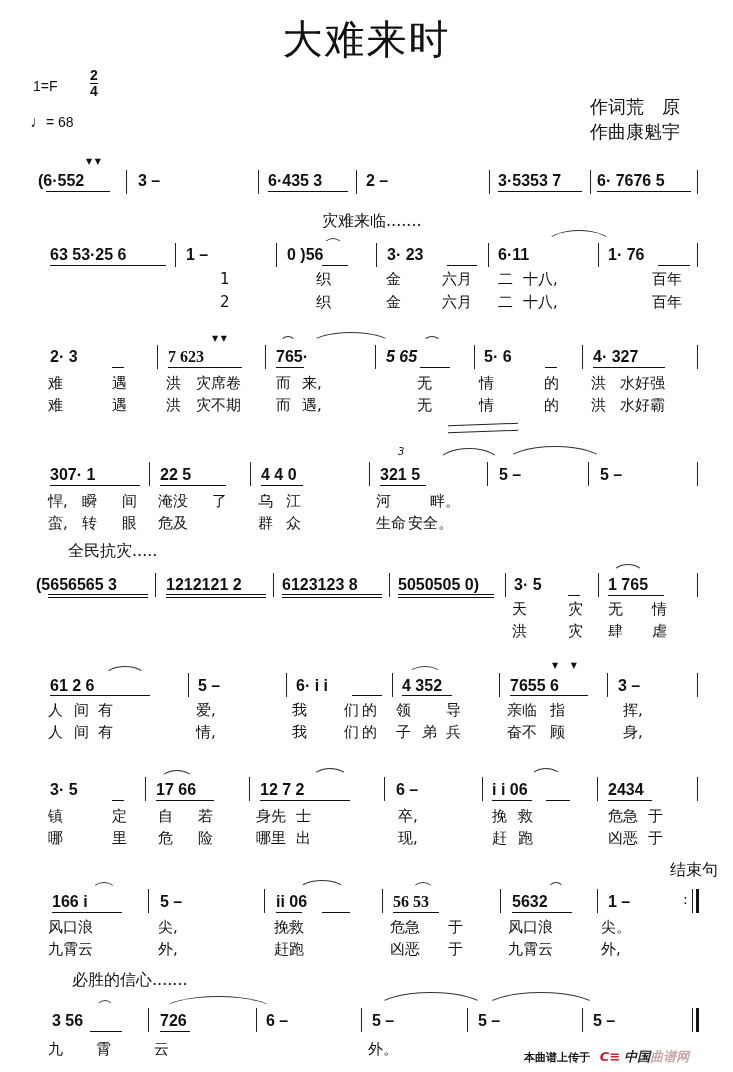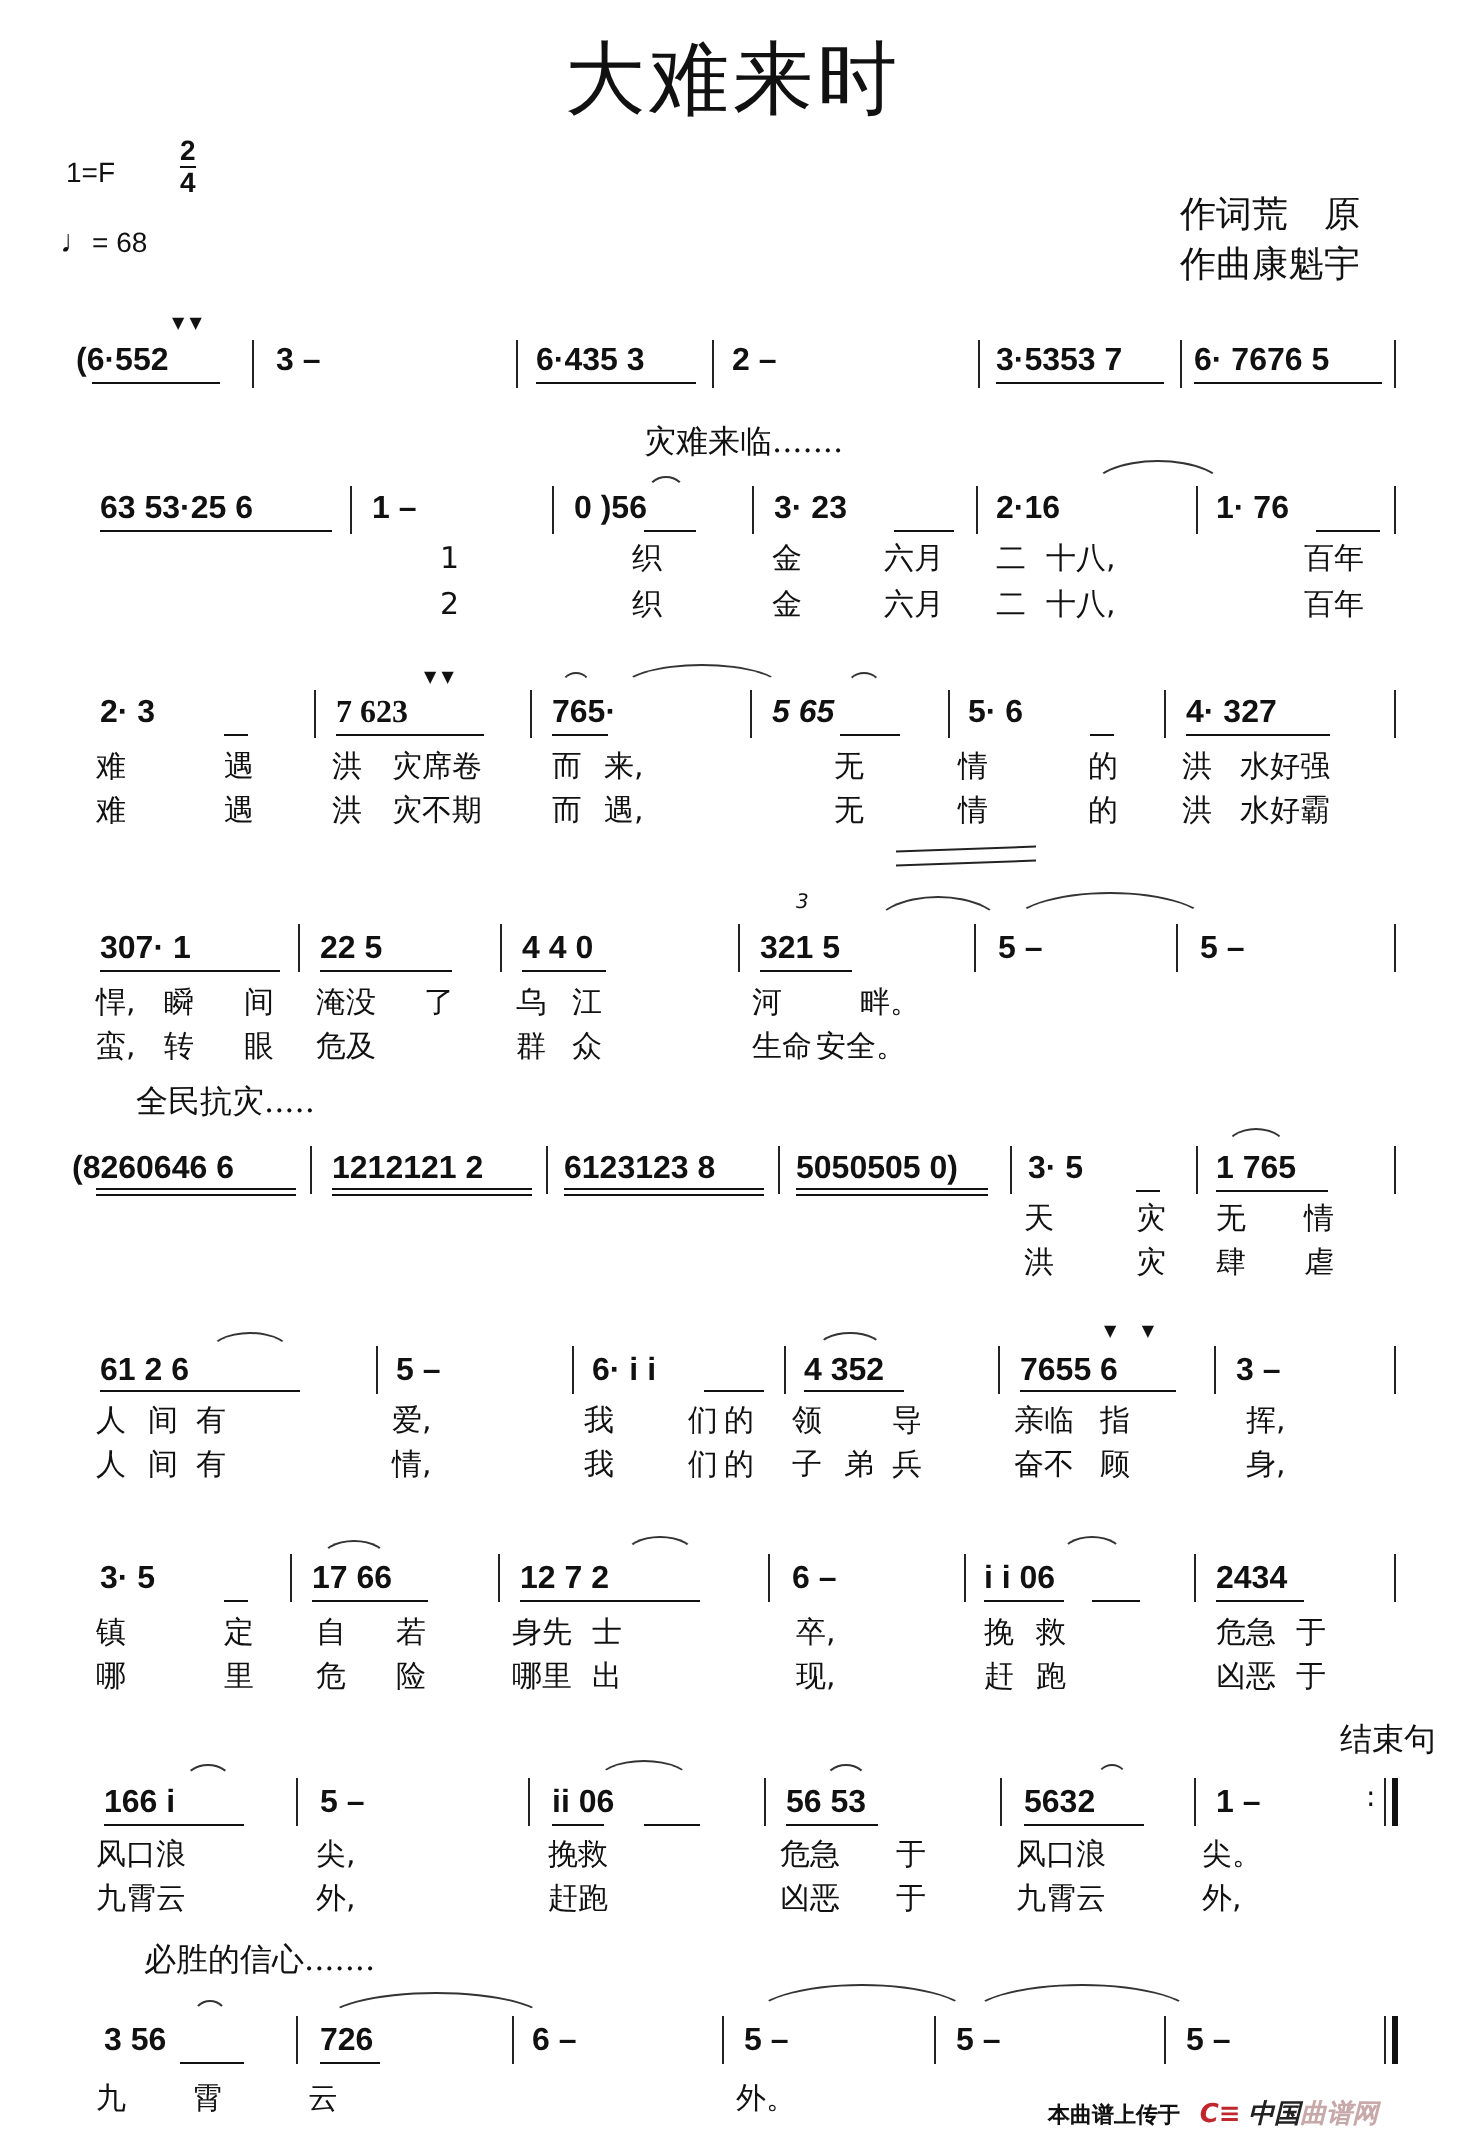--- a/index.html
+++ b/index.html
@@ -64,21 +64,21 @@
   <div class="bar" style="left:175px;top:243px;"></div>
   <div class="n" style="left:186px;top:246px;">1 –</div>
   <div class="bar" style="left:276px;top:243px;"></div>
   <div class="n" style="left:287px;top:246px;">0 )56</div>
   <div class="slur" style="left:323px;top:238px;width:18px;height:8px;"></div>
   <div class="ul" style="left:322px;top:265px;width:26px;"></div>
   <div class="bar" style="left:376px;top:243px;"></div>
   <div class="n" style="left:387px;top:246px;">3· 23</div>
   <div class="ul" style="left:447px;top:265px;width:30px;"></div>
   <div class="bar" style="left:488px;top:243px;"></div>
-  <div class="n" style="left:498px;top:246px;">2·16</div>
+  <div class="n" style="left:498px;top:246px;">6·11</div>
   <div class="slur" style="left:545px;top:230px;width:66px;height:14px;"></div>
   <div class="bar" style="left:598px;top:243px;"></div>
   <div class="n" style="left:608px;top:246px;">1· 76</div>
   <div class="ul" style="left:658px;top:265px;width:32px;"></div>
   <div class="bar" style="left:697px;top:243px;"></div>
   <div class="lyr" style="left:220px;top:270px;">1</div>
   <div class="lyr" style="left:220px;top:293px;">2</div>
   <div class="lyr" style="left:316px;top:270px;">织</div>
   <div class="lyr" style="left:386px;top:270px;">金</div>
   <div class="lyr" style="left:442px;top:270px;">六月</div>
@@ -140,21 +140,21 @@
   <div class="n" style="left:499px;top:466px;">5 –</div>
   <div class="bar" style="left:588px;top:462px;"></div>
   <div class="n" style="left:600px;top:466px;">5 –</div>
   <div class="bar" style="left:697px;top:462px;"></div>
   <div class="lyr" style="left:48px;top:492px;"><span>悍,</span><span style="position:absolute;left:34px">瞬</span><span style="position:absolute;left:74px">间</span><span style="position:absolute;left:110px">淹没</span><span style="position:absolute;left:164px">了</span><span style="position:absolute;left:210px">乌</span><span style="position:absolute;left:238px">江</span><span style="position:absolute;left:328px">河</span><span style="position:absolute;left:382px">畔。</span></div>
   <div class="lyr" style="left:48px;top:514px;"><span>蛮,</span><span style="position:absolute;left:34px">转</span><span style="position:absolute;left:74px">眼</span><span style="position:absolute;left:110px">危及</span><span style="position:absolute;left:210px">群</span><span style="position:absolute;left:238px">众</span><span style="position:absolute;left:328px">生命</span><span style="position:absolute;left:360px">安全。</span></div>
   <div class="cue" style="left:68px;top:541px;">全民抗灾.....</div>
 </div>
 
 <div>
-  <div class="n" style="left:36px;top:576px;">(8260646 6</div>
+  <div class="n" style="left:36px;top:576px;">(5656565 3</div>
   <div class="ul" style="left:48px;top:594px;width:100px;"></div>
   <div class="ul" style="left:48px;top:597px;width:100px;"></div>
   <div class="bar" style="left:155px;top:573px;"></div>
   <div class="n" style="left:166px;top:576px;">1212121 2</div>
   <div class="ul" style="left:166px;top:594px;width:100px;"></div>
   <div class="ul" style="left:166px;top:597px;width:100px;"></div>
   <div class="bar" style="left:273px;top:573px;"></div>
   <div class="n" style="left:282px;top:576px;">6123123 8</div>
   <div class="ul" style="left:282px;top:594px;width:100px;"></div>
   <div class="ul" style="left:282px;top:597px;width:100px;"></div>
@@ -230,21 +230,21 @@
   <div class="slur" style="left:92px;top:882px;width:22px;height:8px;"></div>
   <div class="ul" style="left:52px;top:912px;width:70px;"></div>
   <div class="bar" style="left:148px;top:889px;"></div>
   <div class="n" style="left:160px;top:893px;">5 –</div>
   <div class="bar" style="left:264px;top:889px;"></div>
   <div class="n" style="left:276px;top:893px;">ii 06</div>
   <div class="slur" style="left:298px;top:880px;width:46px;height:10px;"></div>
   <div class="ul" style="left:276px;top:912px;width:26px;"></div>
   <div class="ul" style="left:322px;top:912px;width:28px;"></div>
   <div class="bar" style="left:382px;top:889px;"></div>
-  <div class="n" style="left:393px;top:893px;">56 53</div>
+  <div class="n" style="left:393px;top:893px;font-family:Liberation Serif, serif;">56 53</div>
   <div class="slur" style="left:412px;top:882px;width:20px;height:8px;"></div>
   <div class="ul" style="left:393px;top:912px;width:46px;"></div>
   <div class="bar" style="left:500px;top:889px;"></div>
   <div class="n" style="left:512px;top:893px;">5632</div>
   <div class="slur" style="left:548px;top:882px;width:14px;height:7px;"></div>
   <div class="ul" style="left:512px;top:912px;width:60px;"></div>
   <div class="bar" style="left:597px;top:889px;"></div>
   <div class="n" style="left:608px;top:893px;">1 –</div>
   <div class="abs" style="left:683px;top:891px;font-size:14px;">:</div>
   <div class="bar" style="left:692px;top:889px;"></div>

